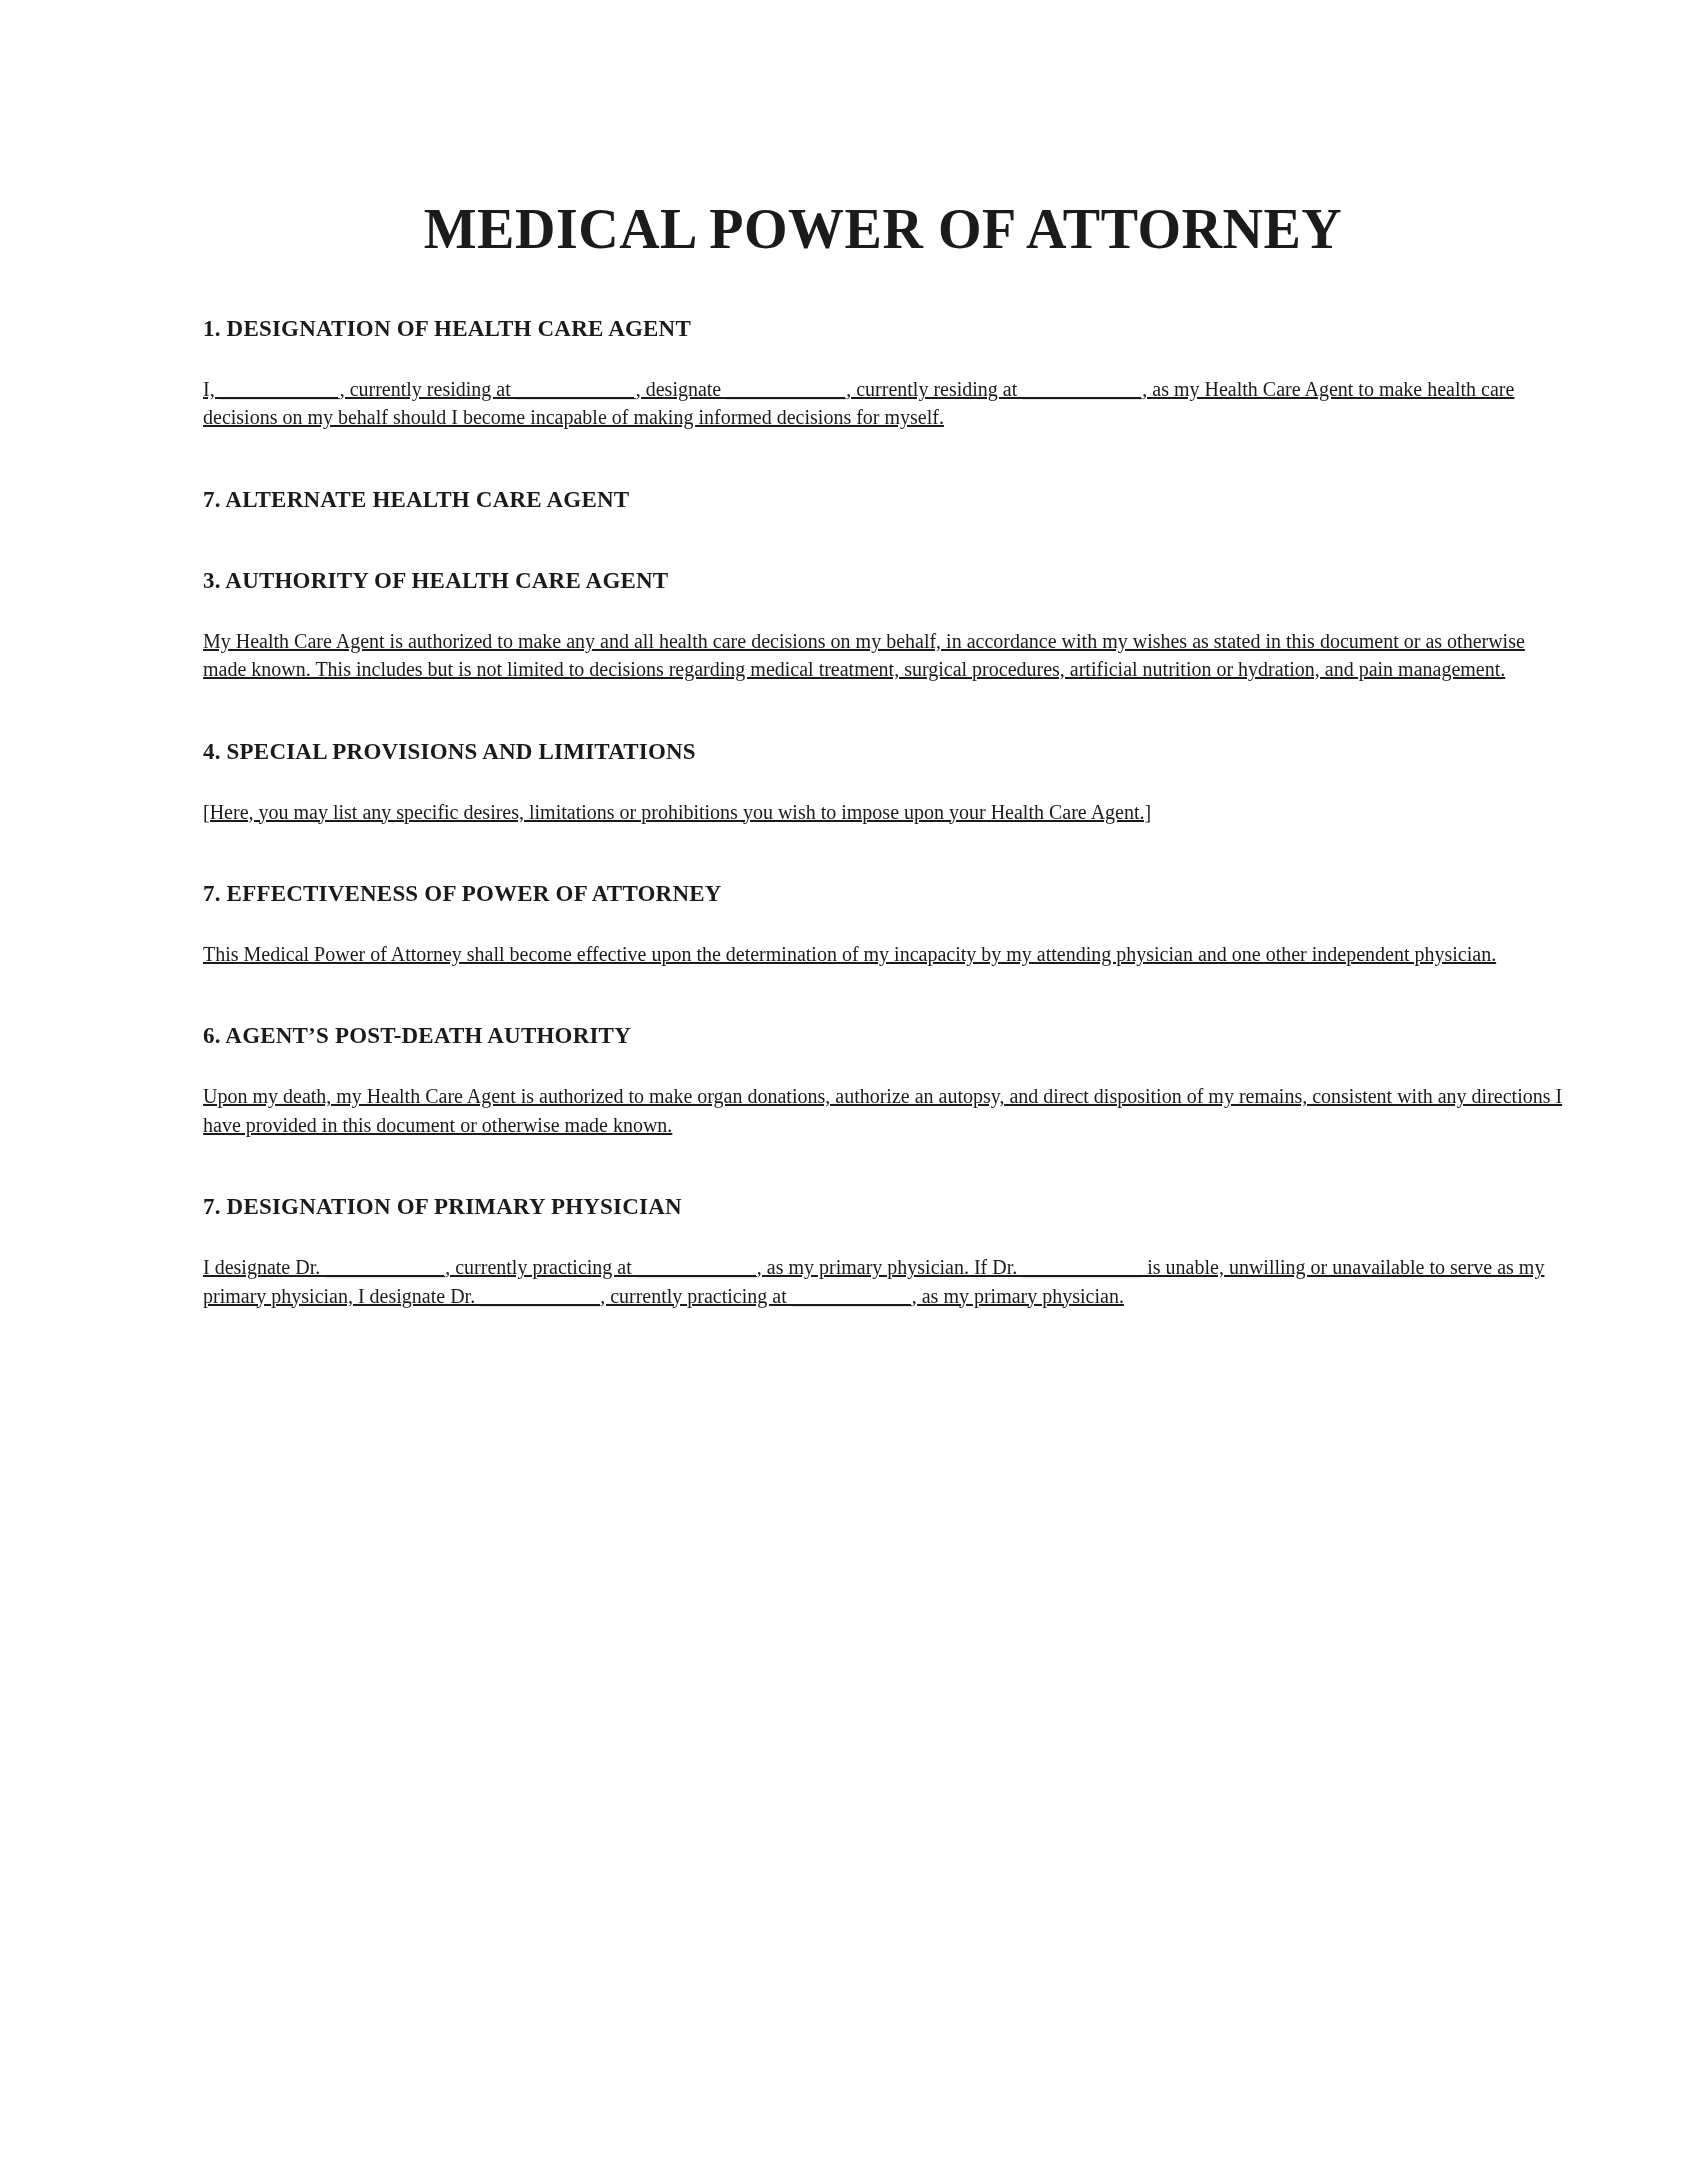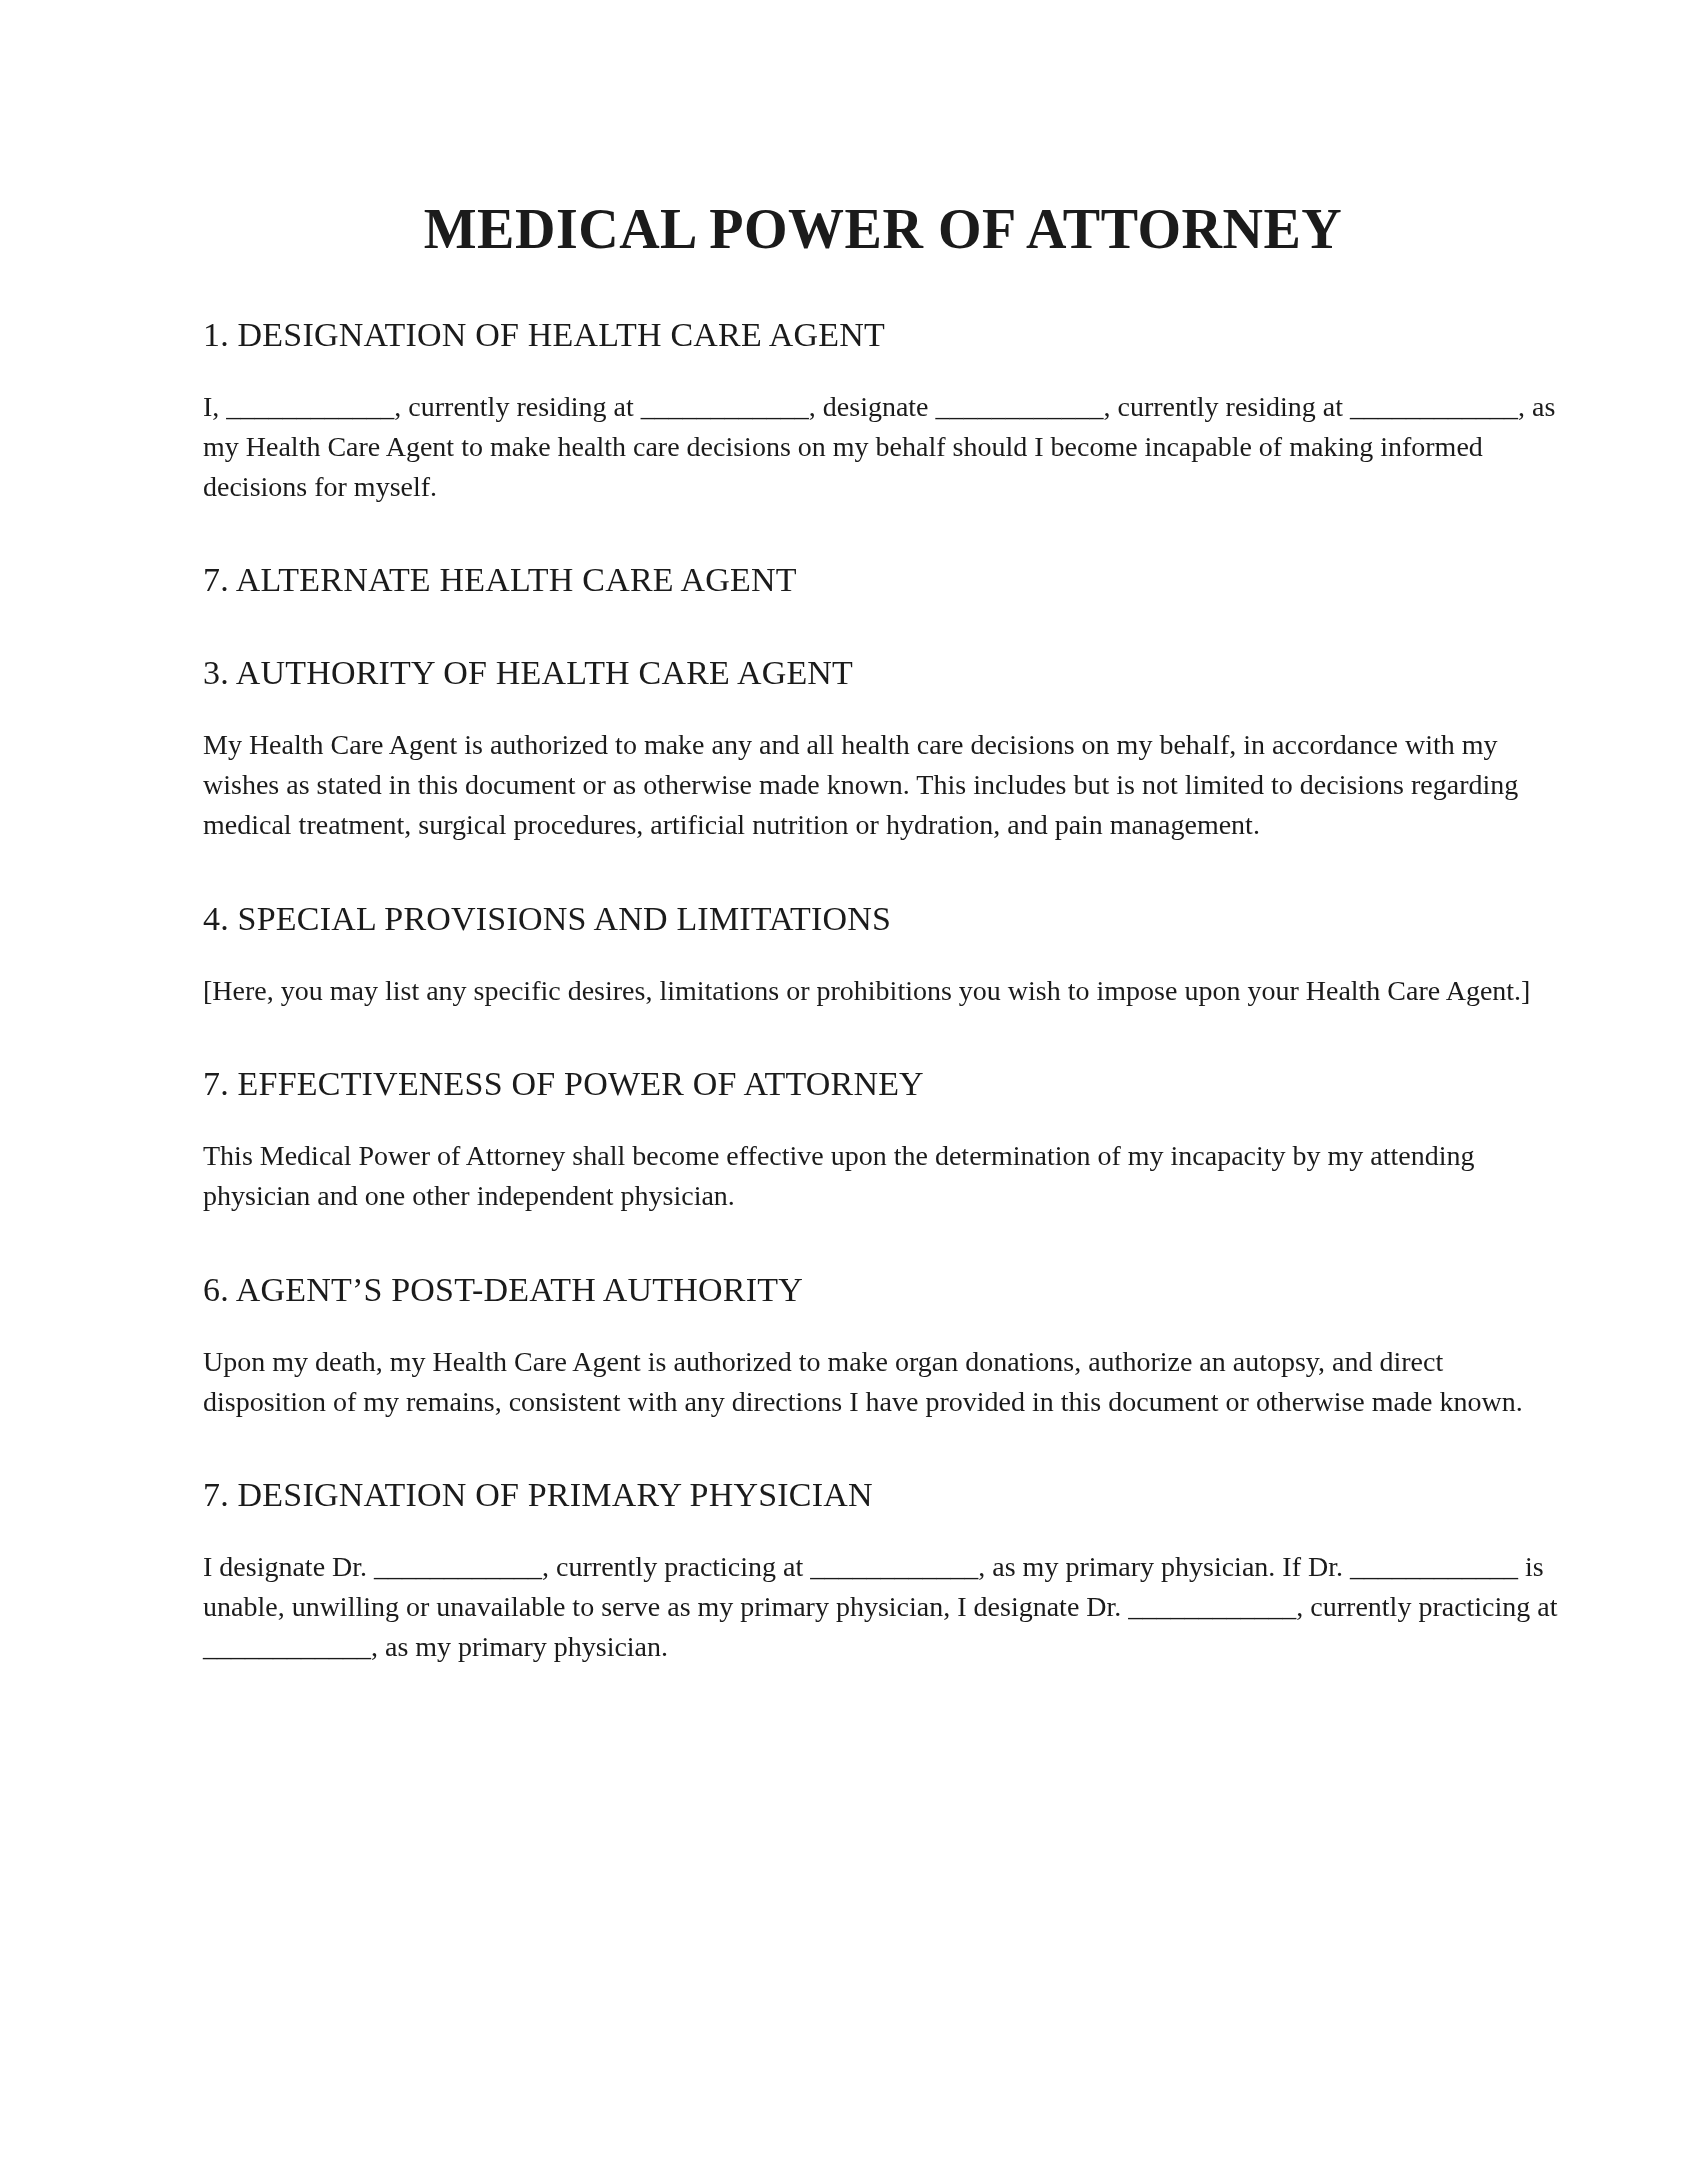--- a/index.html
+++ b/index.html
@@ -18,29 +18,30 @@
     color: #1b1b1b;
   }
   .title {
     text-align: center;
     font-size: 56px;
     font-weight: bold;
     letter-spacing: 0.5px;
     margin: 48px 0 0 0;
   }
   .section-heading {
-    font-size: 34px;
-    font-weight: normal;
+    font-size: 23px;
+    font-weight: bold;
     margin: 55px 0 0 0;
     letter-spacing: 0.2px;
   }
   .section-body {
-    font-size: 28px;
+    font-size: 20px;
     line-height: 1.42;
     margin: 33px 0 0 0;
+    text-decoration: underline;
   }
   .footer-url {
     text-align: center;
     font-size: 28px;
     font-weight: bold;
     margin-top: 129px;
   }
 </style>
 </head>
 <body>

